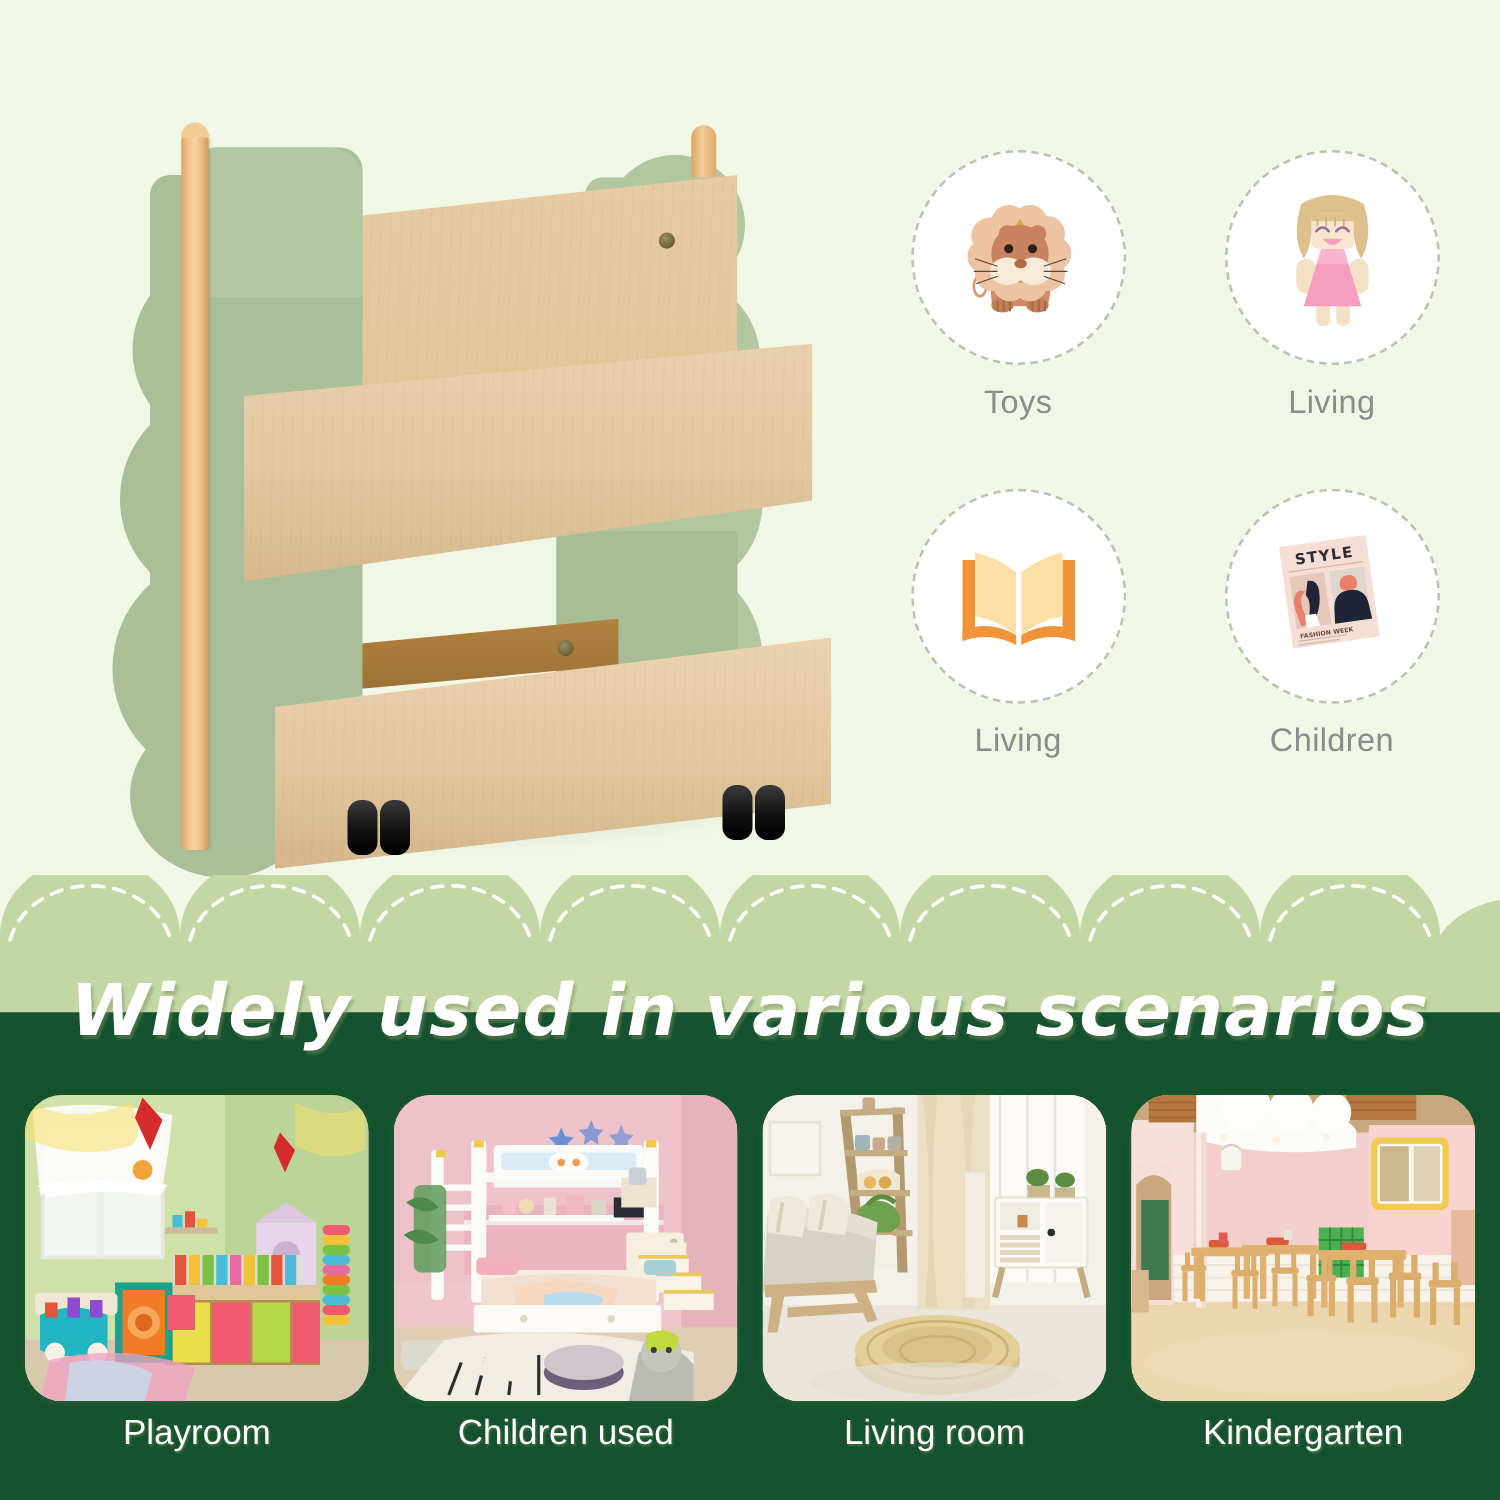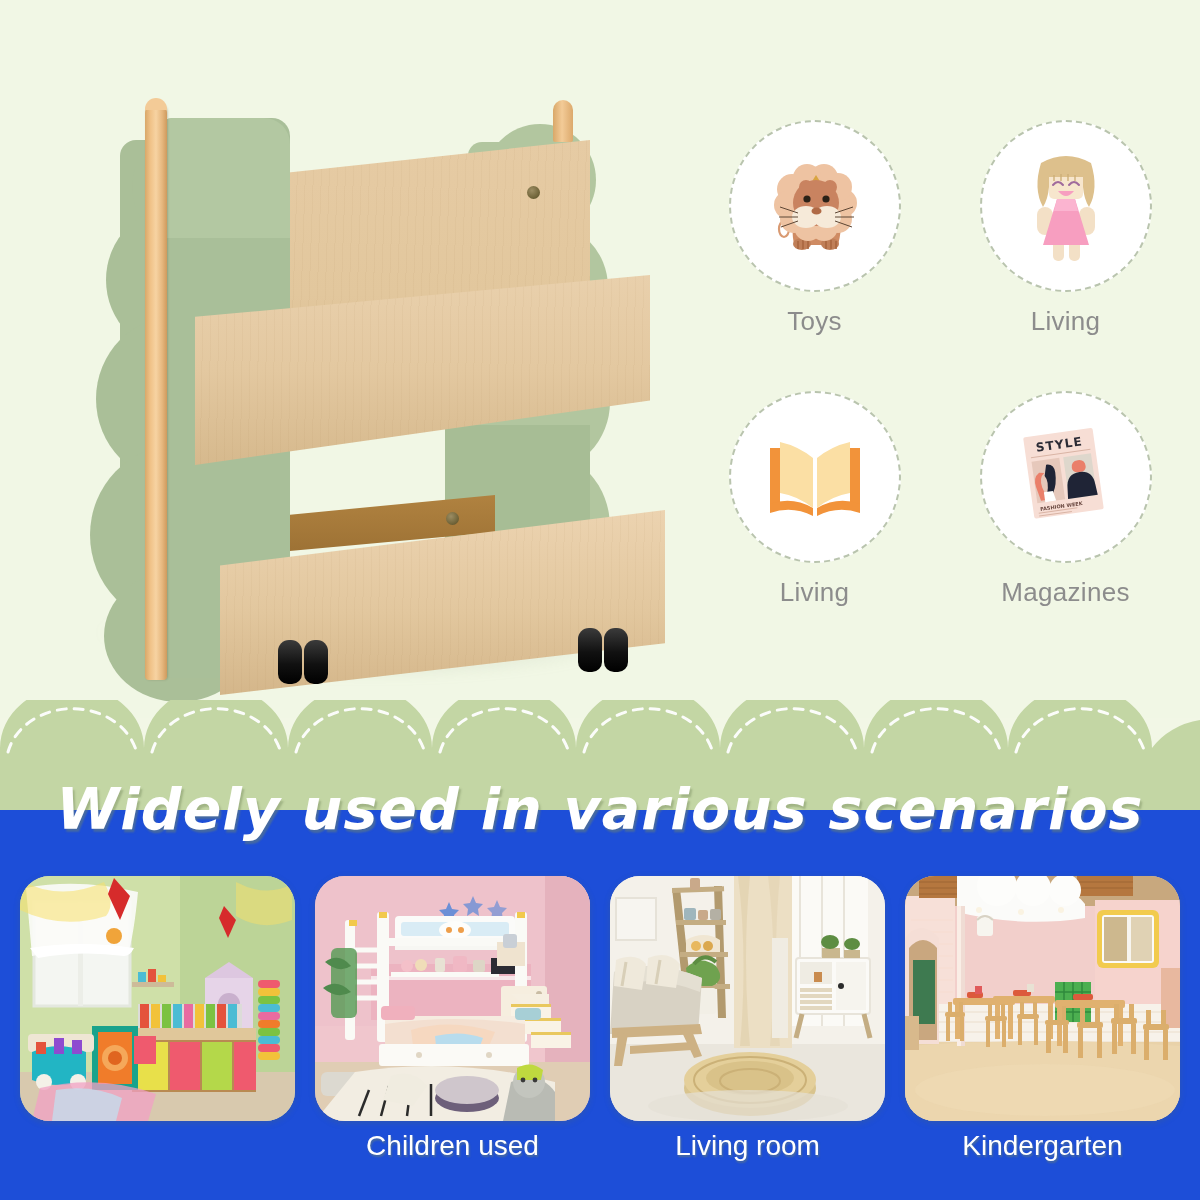--- a/index.html
+++ b/index.html
@@ -158,21 +158,21 @@
   }
 
   
   #scallop{
     position:absolute; left:0; top:700px; width:1200px; height:110px; z-index:20;
   }
 
   
   #bottom-section{
     position:absolute; left:0; top:806px; width:1200px; height:394px;
-    background:#1d4ed8;
+    background:#14532d;
   }
   #headline{
     position:absolute; left:0; top:-30px; width:1200px; text-align:center;
     font-family:"DejaVu Sans", sans-serif;
     font-size:57px; font-weight:bold; font-style:italic;
     color:#ffffff; letter-spacing:1px;
     text-shadow:2px 3px 2px rgba(120,140,95,.45);
     z-index:25;
   }
   #photo-row{
@@ -340,21 +340,21 @@
             <path d="M41 77 l9 0 l2 10 l-11 0 z" fill="#ffffff"></path>
             <rect x="65" y="45" width="28" height="42" fill="#ded7cc"></rect>
             <path d="M79 50 q7 0 7 7 q0 5 -7 5 q-7 0 -7 -5 q0 -7 7 -7 z" fill="#ea7f6a"></path>
             <path d="M79 62 q13 0 14 14 l1 11 l-30 0 l1 -11 q1 -14 14 -14 z" fill="#1f2436"></path>
             <text x="35" y="95" font-family="DejaVu Sans, sans-serif" font-size="5" font-weight="bold" fill="#6b4a42">FASHION WEEK</text>
             <line x1="33" y1="97" x2="72" y2="97" stroke="#d9b4a5" stroke-width="1"></line>
             <line x1="33" y1="100" x2="66" y2="100" stroke="#d9b4a5" stroke-width="1"></line>
           </g>
         </svg>
       </div>
-      <div class="feature-label">Magazines</div>
+      <div class="feature-label">Children</div>
     </div>
   </div>
 </div>
 
 <svg id="scallop" viewBox="0 0 1200 110" preserveAspectRatio="none">
   <path d="M0,110 L0,48
            A72,62 0 0 1 144,48
            A72,62 0 0 1 288,48
            A72,62 0 0 1 432,48
            A72,62 0 0 1 576,48
@@ -751,16 +751,17 @@
             <rect x="239" y="154" width="5" height="30"></rect>
             <rect x="258" y="154" width="5" height="30"></rect>
           <rect x="241" y="134" width="5" height="15"></rect>
             <rect x="256" y="134" width="5" height="15"></rect>
         </g>
         <ellipse cx="140" cy="214" rx="130" ry="26" fill="#f0dcb6" opacity=".5"></ellipse>
       </svg>
     </div>
   </div>
 
+  <div class="photo-caption" id="cap0">Playroom</div>
   <div class="photo-caption" id="cap1">Children used</div>
   <div class="photo-caption" id="cap3">Kindergarten</div>
   <div class="photo-caption" id="cap2">Living room</div>
 </div>
 
 </body></html>

